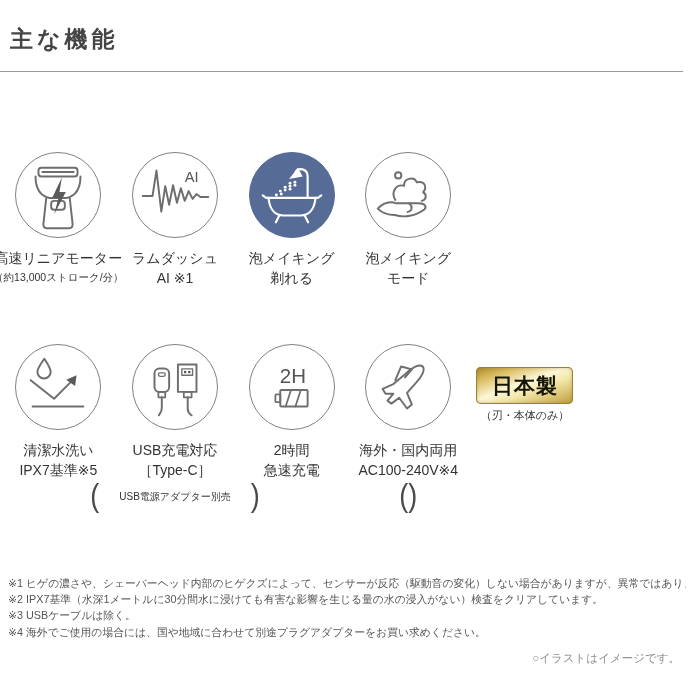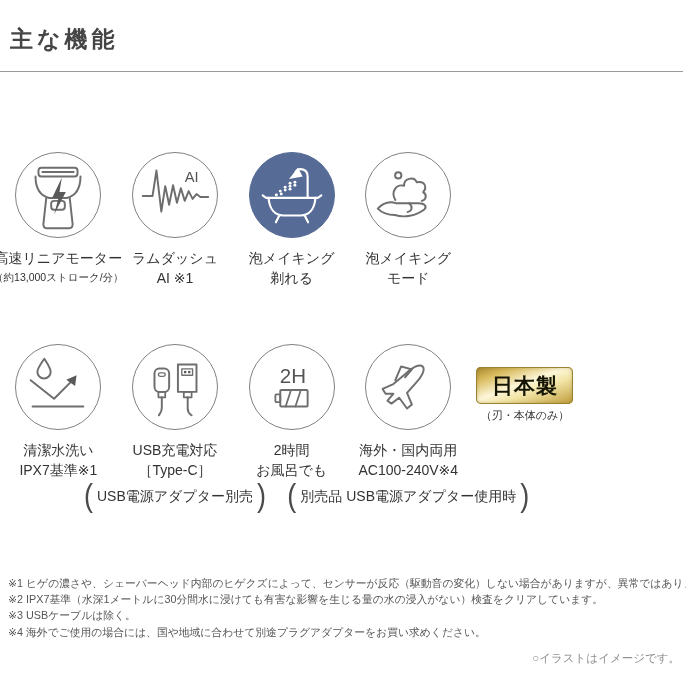--- a/index.html
+++ b/index.html
@@ -16,22 +16,22 @@
           box-sizing:border-box;display:flex;align-items:center;justify-content:center;
           flex-shrink:0;background:#fff;}
   .circle.blue{background:#566b96;border:1.5px solid #566b96;}
   .label{margin-top:11px;font-size:14px;color:#333;text-align:center;line-height:1.4;
          white-space:nowrap;}
   .label .ln{display:block;}
   .sub{font-size:10.5px;color:#333;margin-top:2px;text-align:center;white-space:nowrap;}
   .paren{display:flex;align-items:center;justify-content:center;margin-top:3px;}
   .paren .bp{font-size:27px;font-weight:200;color:#4a4a4a;line-height:1;
              transform:scaleY(1.15);}
-  .paren .ptext{font-size:14px;color:#333;line-height:1.35;text-align:right;
-                margin:0 4px;white-space:nowrap;}
+  .paren .ptext{font-size:10px;color:#333;line-height:1.35;text-align:right;
+                margin:0 20px;white-space:nowrap;}
   .badge{width:97px;height:37px;border-radius:5px;margin-top:23px;
          background:linear-gradient(160deg,#a8862e 0%,#d9bc5e 20%,#fdf6d8 46%,#f3e6a8 62%,#bf9c3a 100%);
          box-shadow:inset 0 0 0 1px #9c8130, inset 0 0 4px rgba(120,90,10,.45);
          display:flex;align-items:center;justify-content:center;
          font-size:21px;font-weight:bold;color:#151504;letter-spacing:1px;}
   .badge-sub{font-size:11px;color:#333;margin-top:4px;white-space:nowrap;}
   .footnotes{position:absolute;left:8px;top:575px;font-size:10.8px;color:#555;
              line-height:1.5;white-space:nowrap;}
   .illu-note{position:absolute;right:6px;top:651px;font-size:11.5px;color:#8f8f8f;text-align:right;}
   svg{display:block;}
@@ -133,21 +133,21 @@
       <div class="circle">
         <svg width="86" height="86" viewBox="0 0 86 86">
           <path class="st" d="M29,14 C33,20 35.5,24 35.5,27.5 a6.8,6.8 0 1 1 -13.6,0 C21.9,24 25,20 29,14 Z"></path>
           <path class="st" d="M15,36 L39,55 L58,36"></path>
           <path class="stf" d="M62,31 L60.5,42 L51.5,35.5 Z"></path>
           <line class="st" x1="17" y1="63" x2="69" y2="63"></line>
         </svg>
       </div>
       <div class="label">
         <span class="ln">清潔水洗い</span>
-        <span class="ln">IPX7基準※1</span>
+        <span class="ln">IPX7基準※5</span>
       </div>
     </div>
 
 
     <div class="cell">
       <div class="circle">
         <svg width="86" height="86" viewBox="0 0 86 86">
           <rect class="st" x="22" y="24" width="15" height="24" rx="5"></rect>
           <rect class="st" x="26" y="28.5" width="7" height="3.6" rx="1.8" style="stroke-width:1.4"></rect>
           <path class="st" d="M26,48 h7 v5.5 h-7 z" style="stroke-width:1.8"></path>
@@ -176,38 +176,37 @@
         <svg width="86" height="86" viewBox="0 0 86 86">
           <text x="44" y="39" text-anchor="middle" font-size="21" fill="#555">2H</text>
           <rect class="st" x="31" y="46" width="28" height="17" rx="1"></rect>
           <rect class="st" x="26" y="50.5" width="5" height="8" rx="1" style="stroke-width:1.8"></rect>
           <path class="st" d="M42,46 L36.5,63" style="stroke-width:1.8"></path>
           <path class="st" d="M52,46 L46.5,63" style="stroke-width:1.8"></path>
         </svg>
       </div>
       <div class="label">
         <span class="ln">2時間</span>
-        <span class="ln">お風呂でも</span>
+        <span class="ln">急速充電</span>
       </div>
     </div>
 
     <div class="cell">
       <div class="circle">
         <svg width="86" height="86" viewBox="0 0 86 86">
           <path class="st" d="M17,45 L28,40 L40,30 C47,23 55,19 58,22 C61,25 57,33 50,40 L42,49 L47,61 L42,65 L34,54 L26,60 L22,57 L28,50 L20,50 Z"></path>
           <path class="st" d="M30,36 L36,22 L47,25 L40,33"></path>
         </svg>
       </div>
       <div class="label">
         <span class="ln">海外・国内両用</span>
         <span class="ln">AC100-240V※4</span>
       </div>
       <div class="paren">
         <span class="bp">(</span>
-        <span class="ptext"><span class="ln">別売品  USB電源</span><span class="ln">アダプター使用時</span></span>
         <span class="bp">)</span>
       </div>
     </div>
 
     <div class="cell">
       <div class="badge">日本製</div>
       <div class="badge-sub">（刃・本体のみ）</div>
     </div>
 
   </div>

